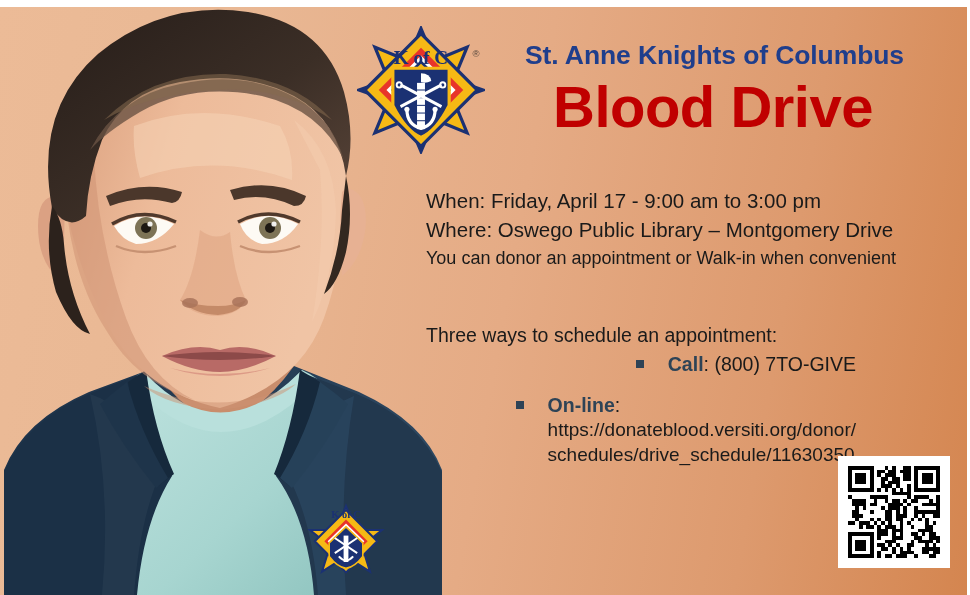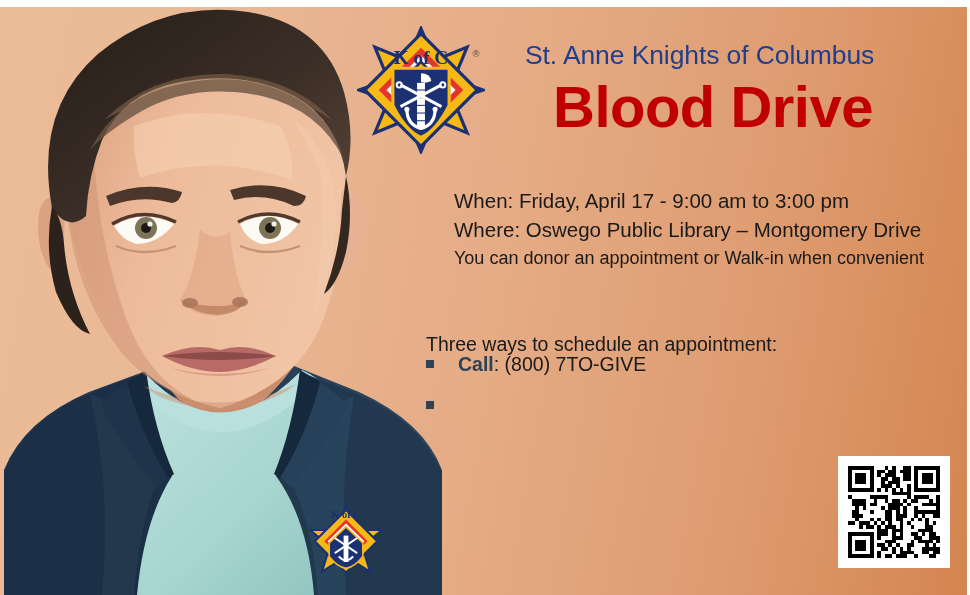--- a/index.html
+++ b/index.html
@@ -19,42 +19,42 @@
   .portrait{position:absolute;left:-6px;top:0;width:450px;height:595px;z-index:5;}
   .portrait svg{display:block;width:100%;height:100%;}
 
   
   .emblem{position:absolute;left:357px;top:26px;width:128px;height:128px;z-index:10;}
   .emblem svg{display:block;width:100%;height:100%;}
 
   
   .org-title{
     position:absolute;left:525px;top:40px;z-index:12;
-    font-size:26.5px;font-weight:normal;color:#1f3e8c;letter-spacing:-0.1px;
+    font-size:26.5px;font-weight:bold;color:#1f3e8c;letter-spacing:-0.1px;
     white-space:nowrap;
   }
   .blood-drive{
     position:absolute;left:553px;top:78px;z-index:12;
     font-size:58px;font-weight:bold;color:#c00000;letter-spacing:-0.5px;
     line-height:1;white-space:nowrap;
   }
 
   
   .info{position:absolute;left:426px;top:186px;z-index:12;color:#1a1a1a;}
-  .info .ln{font-size:20.5px;line-height:1.42;white-space:nowrap;margin-left:28px;}
+  .info .ln{font-size:20.5px;line-height:1.42;white-space:nowrap;}
   .info .ln.indent{padding-left:82px;}
   .info .ln.small{font-size:18px;padding-top:2px;}
 
   .schedule-head{
-    position:absolute;left:426px;top:333px;z-index:12;
+    position:absolute;left:426px;top:324px;z-index:12;
     font-size:19.5px;color:#1a1a1a;white-space:nowrap;
   }
 
   .bullets{position:absolute;left:426px;top:352px;z-index:12;width:430px;}
-  .bullet-row{position:relative;display:flex;align-items:flex-start;margin-bottom:15px;}
+  .bullet-row{position:relative;display:flex;align-items:flex-start;margin-bottom:15px;justify-content:flex-end;}
   .bullet-mark{
     flex:0 0 auto;width:8px;height:8px;background:#2e4356;margin-top:8px;margin-right:24px;
   }
   .bullet-body{font-size:19.5px;color:#1a1a1a;line-height:1.32;}
   .bullet-body .lbl{font-weight:bold;color:#2e4356;}
   .bullet-body .url{display:block;font-size:19px;color:#1a1a1a;line-height:1.3;}
 
   
   .qr-panel{
     position:absolute;left:838px;top:456px;width:112px;height:112px;
@@ -224,20 +224,21 @@
   <div class="bullets">
 
     <div class="bullet-row">
       <span class="bullet-mark"></span>
       <span class="bullet-body"><span class="lbl">Call</span><span>:</span>&nbsp;<span>(800) 7TO-GIVE</span></span>
     </div>
 
 
     <div class="bullet-row">
       <span class="bullet-mark"></span>
+      <span class="bullet-body"><span class="lbl">On-line</span><span>:</span><span class="url">https://donateblood.versiti.org/donor/</span><span class="url">schedules/drive_schedule/11630350</span></span>
     </div>
 
   </div>
 
   <div class="qr-panel">
     <svg viewBox="0 0 25 25" shape-rendering="crispEdges" xmlns="http://www.w3.org/2000/svg">
       <rect width="25" height="25" fill="#ffffff"></rect>
       <g fill="#000000" id="qr-modules">
           <rect x="0" y="0" width="1" height="1"></rect>
           <rect x="1" y="0" width="1" height="1"></rect>

